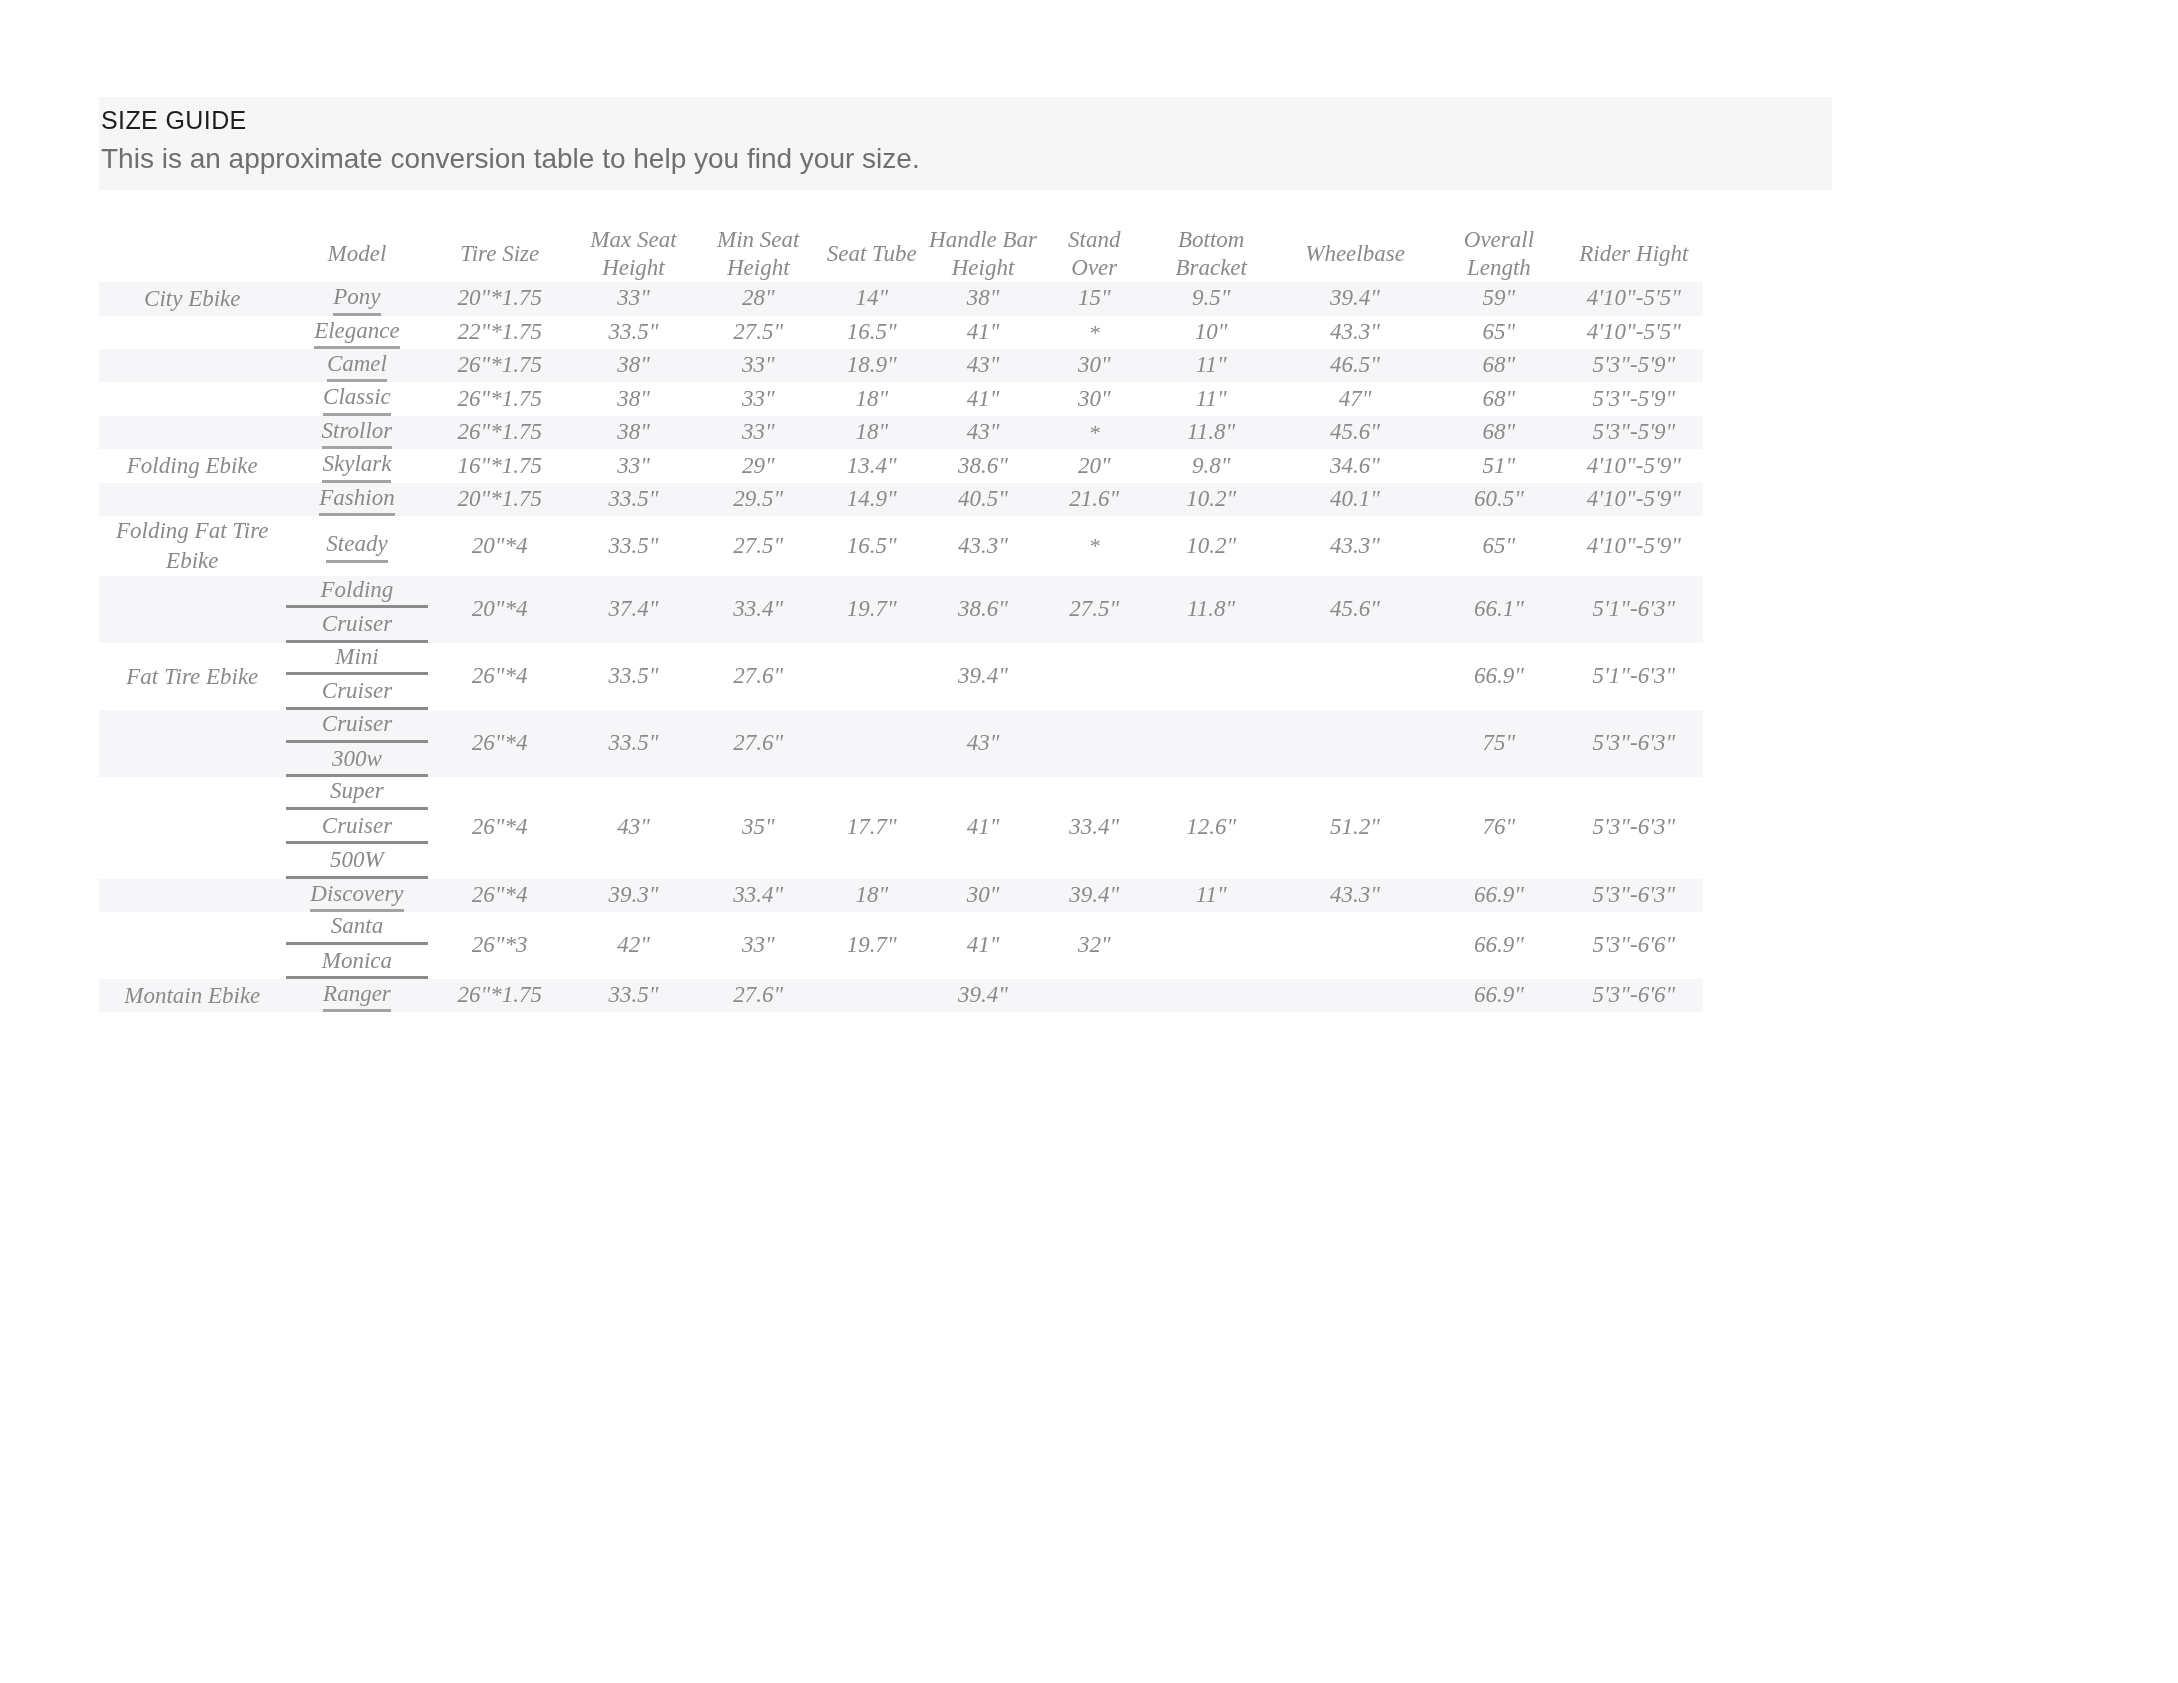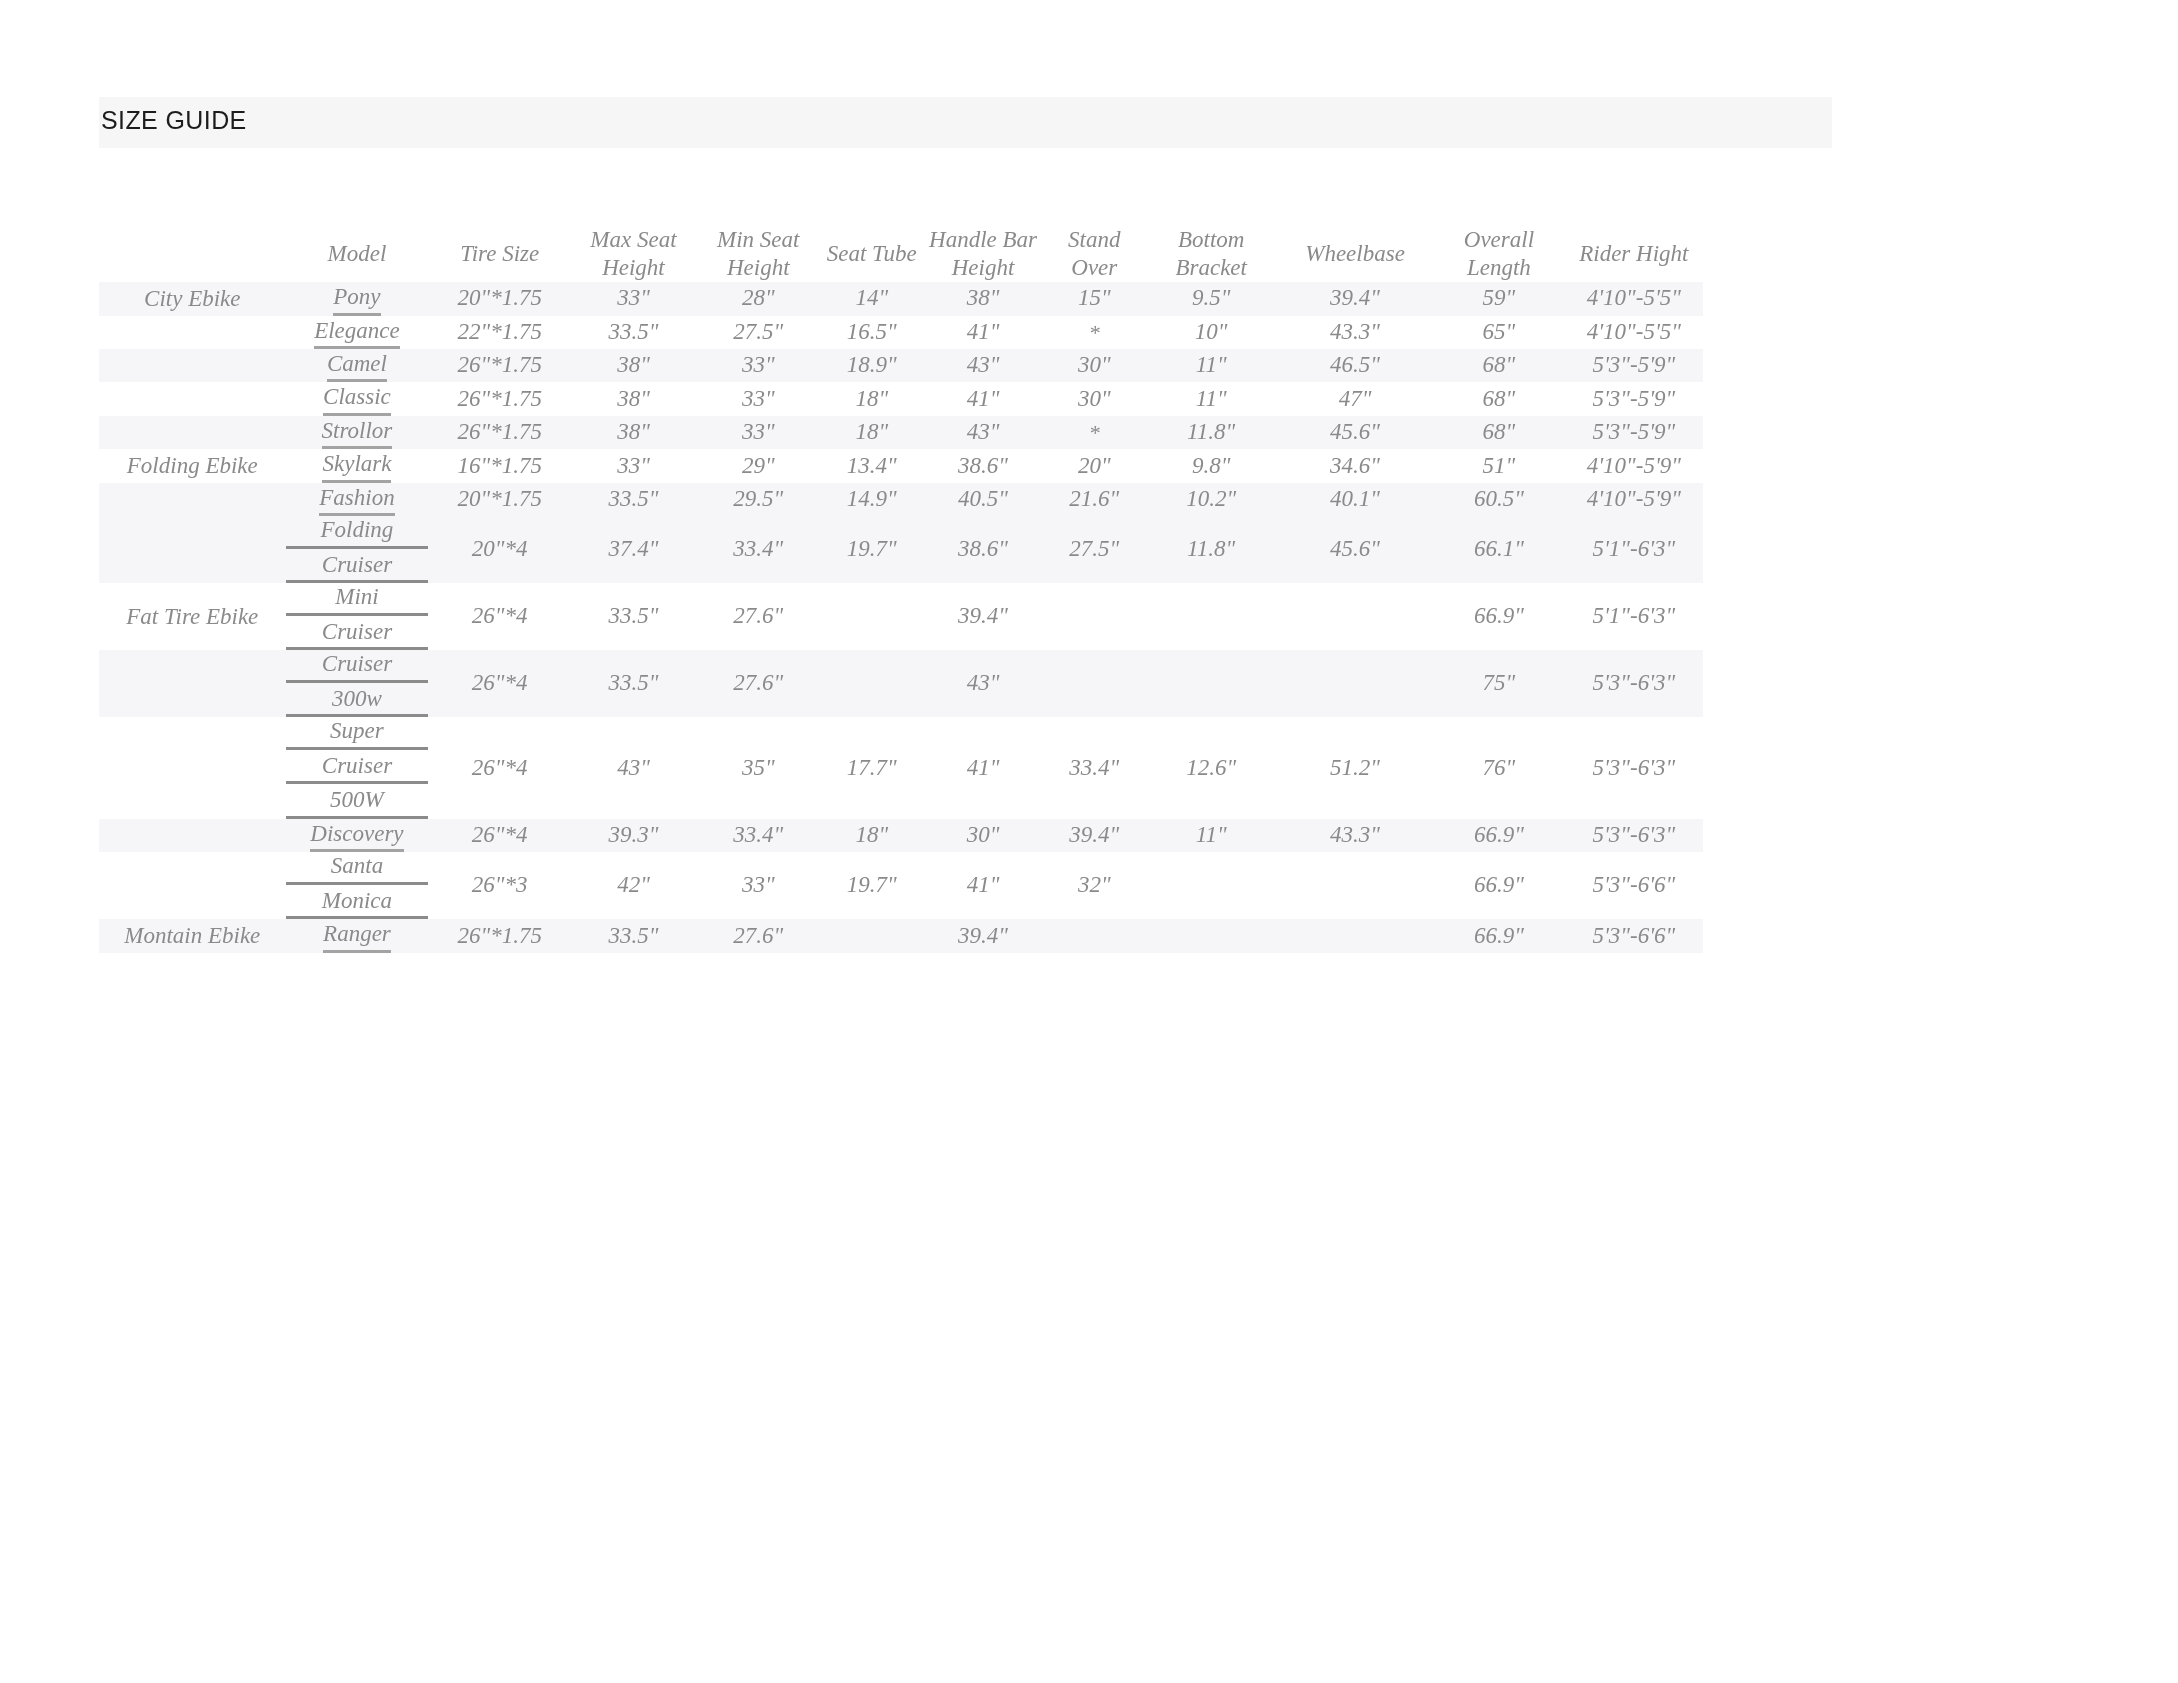--- a/index.html
+++ b/index.html
@@ -131,20 +131,21 @@
 
   .asterisk { font-size: 22px; }
 </style>
 </head>
 <body>
 
 <div class="page">
 
   <div class="heading-block">
     <div class="size-guide-title">SIZE GUIDE</div>
+    <div class="size-guide-sub">This is an approximate conversion table to help you find your size.</div>
   </div>
 
   <div class="table-wrap">
     <table class="size-table">
       <thead>
         <tr>
           <th class="col-cat"></th>
           <th class="col-model">Model</th>
           <th class="col-tire">Tire Size</th>
           <th class="col-maxseat">Max Seat Height</th>
@@ -250,20 +251,34 @@
             <td>33.5"</td>
             <td>29.5"</td>
             <td>14.9"</td>
             <td>40.5"</td>
             <td>21.6"</td>
             <td>10.2"</td>
             <td>40.1"</td>
             <td>60.5"</td>
             <td>4'10"-5'9"</td>
           </tr>
+          <tr>
+            <td class="cat-cell">Folding Fat Tire Ebike</td>
+            <td class="model-cell"><span class="model-name">Steady</span></td>
+            <td>20"*4</td>
+            <td>33.5"</td>
+            <td>27.5"</td>
+            <td>16.5"</td>
+            <td>43.3"</td>
+            <td class="asterisk">*</td>
+            <td>10.2"</td>
+            <td>43.3"</td>
+            <td>65"</td>
+            <td>4'10"-5'9"</td>
+          </tr>
           <tr class="stripe">
             <td class="cat-cell"></td>
             <td class="model-cell">
               <span class="model-line">Folding</span>
               <span class="model-line">Cruiser</span>
             </td>
             <td>20"*4</td>
             <td>37.4"</td>
             <td>33.4"</td>
             <td>19.7"</td>

